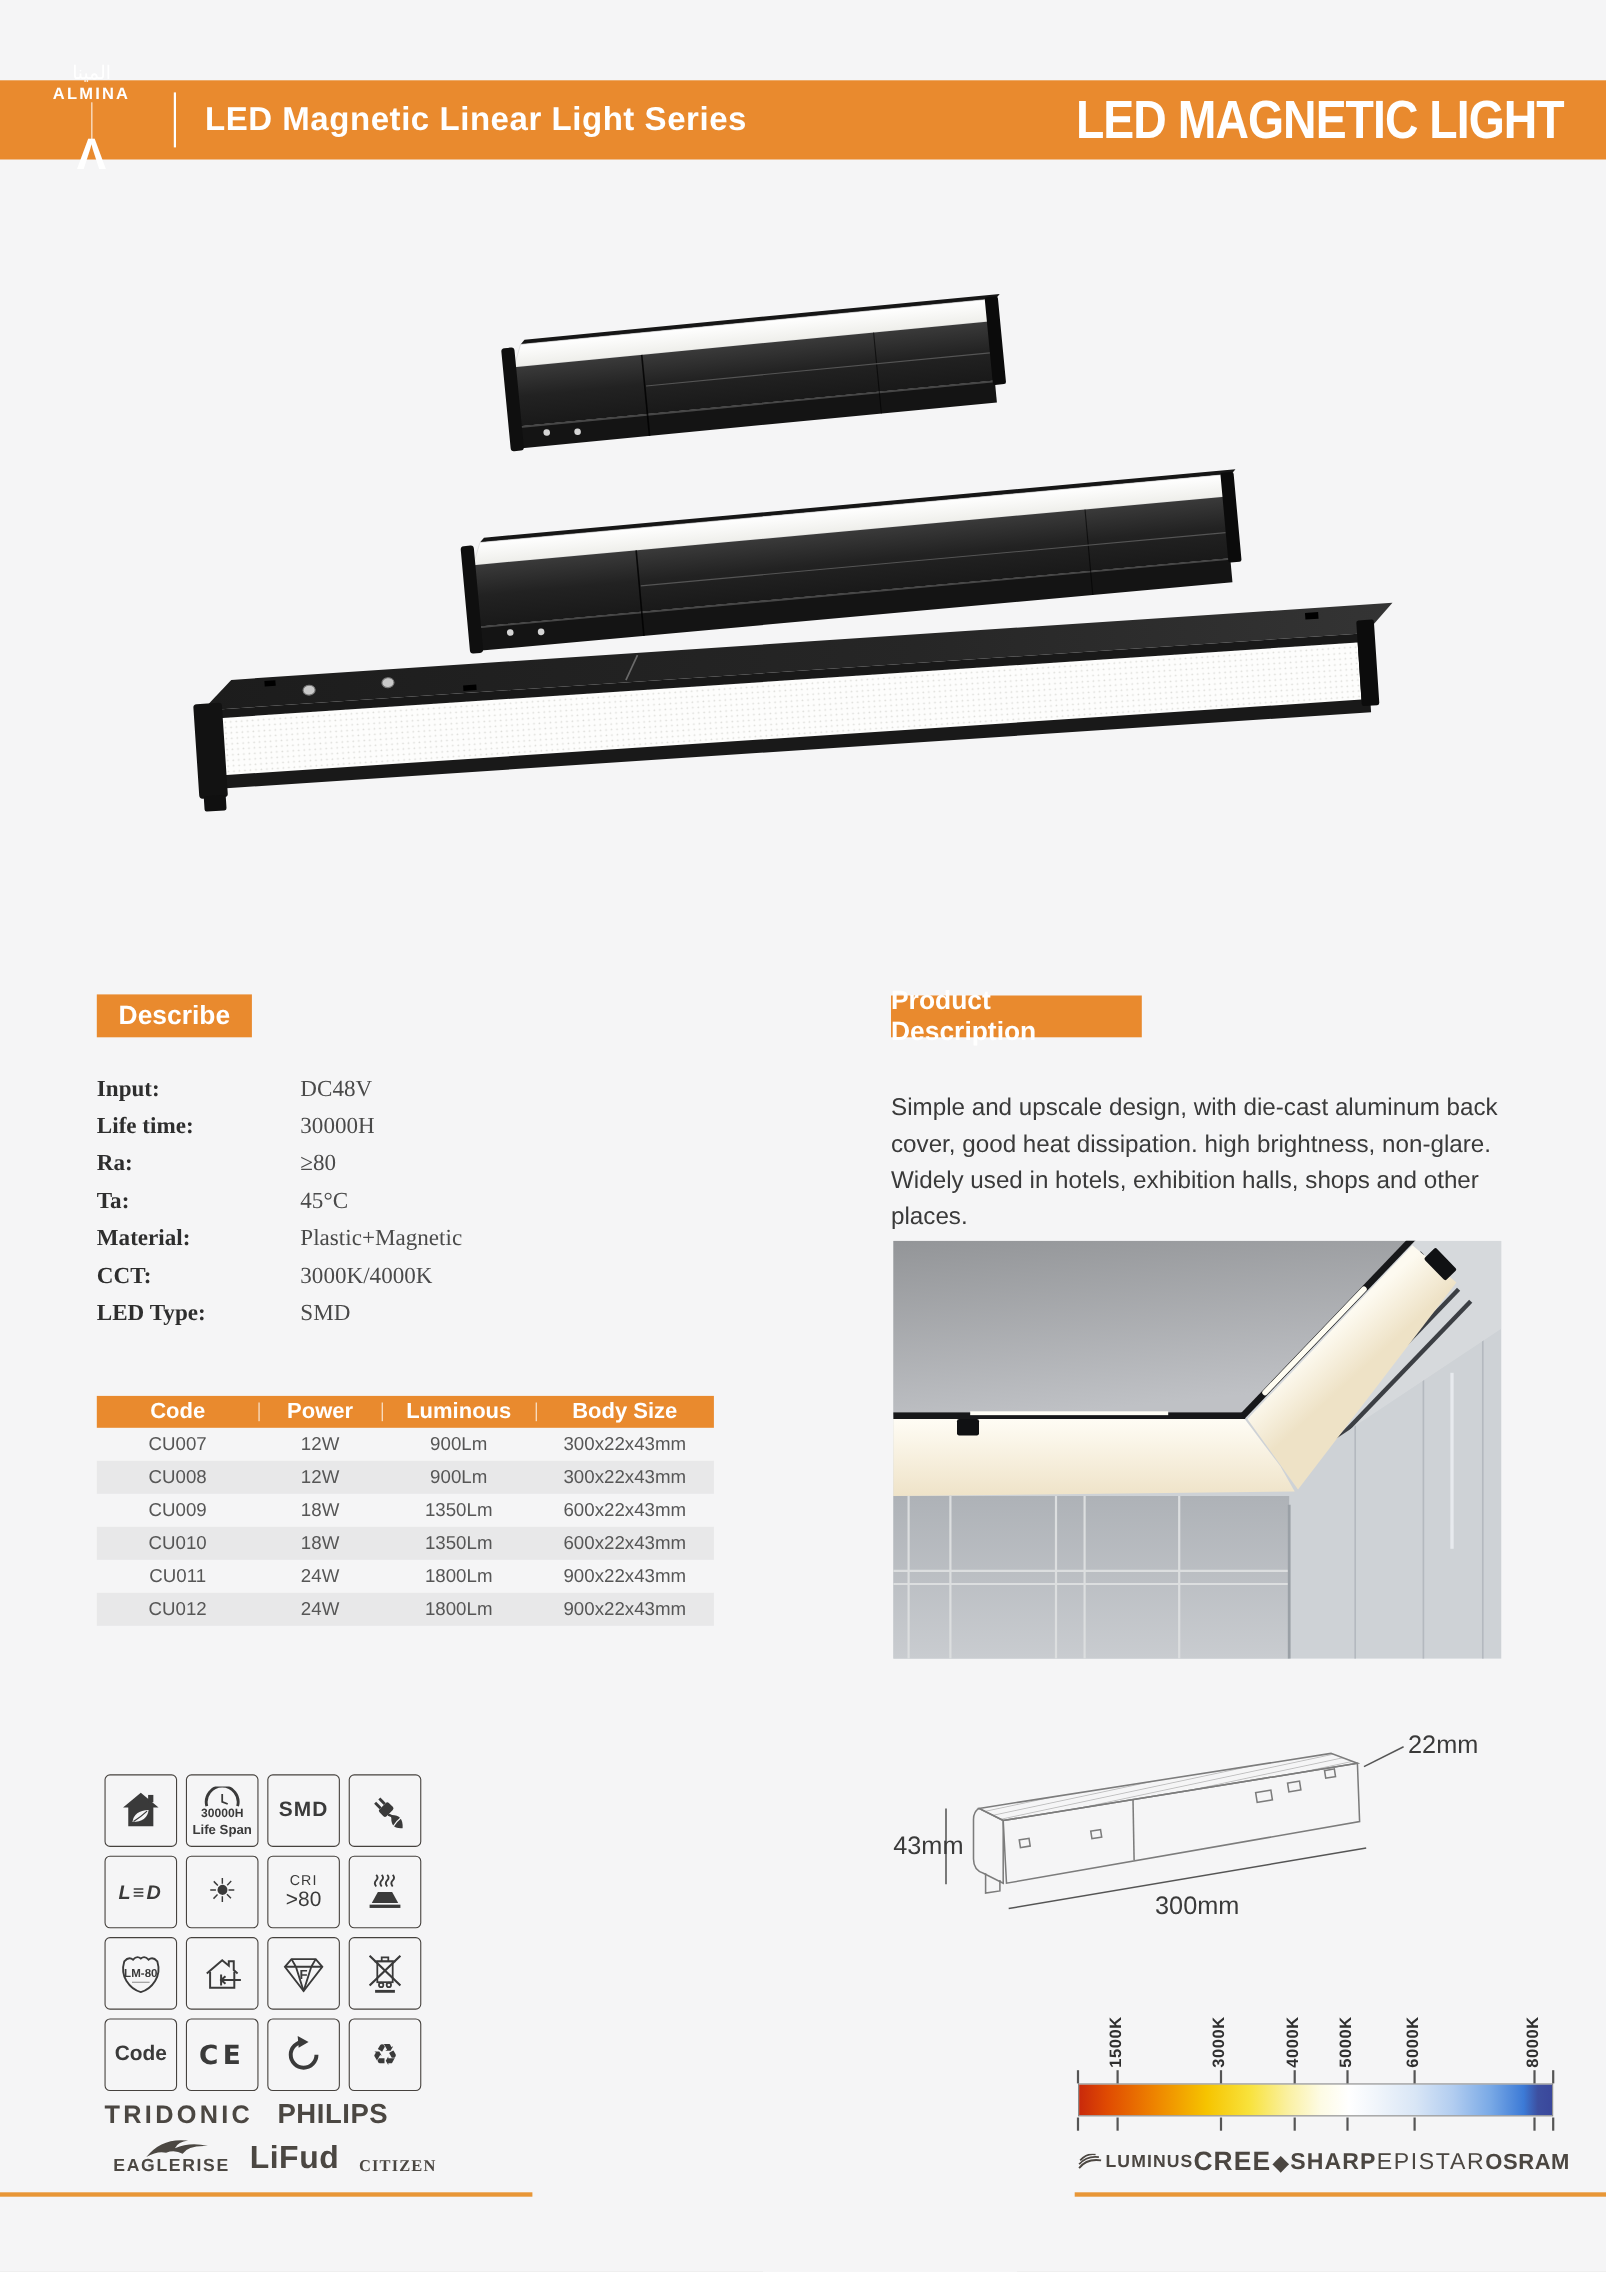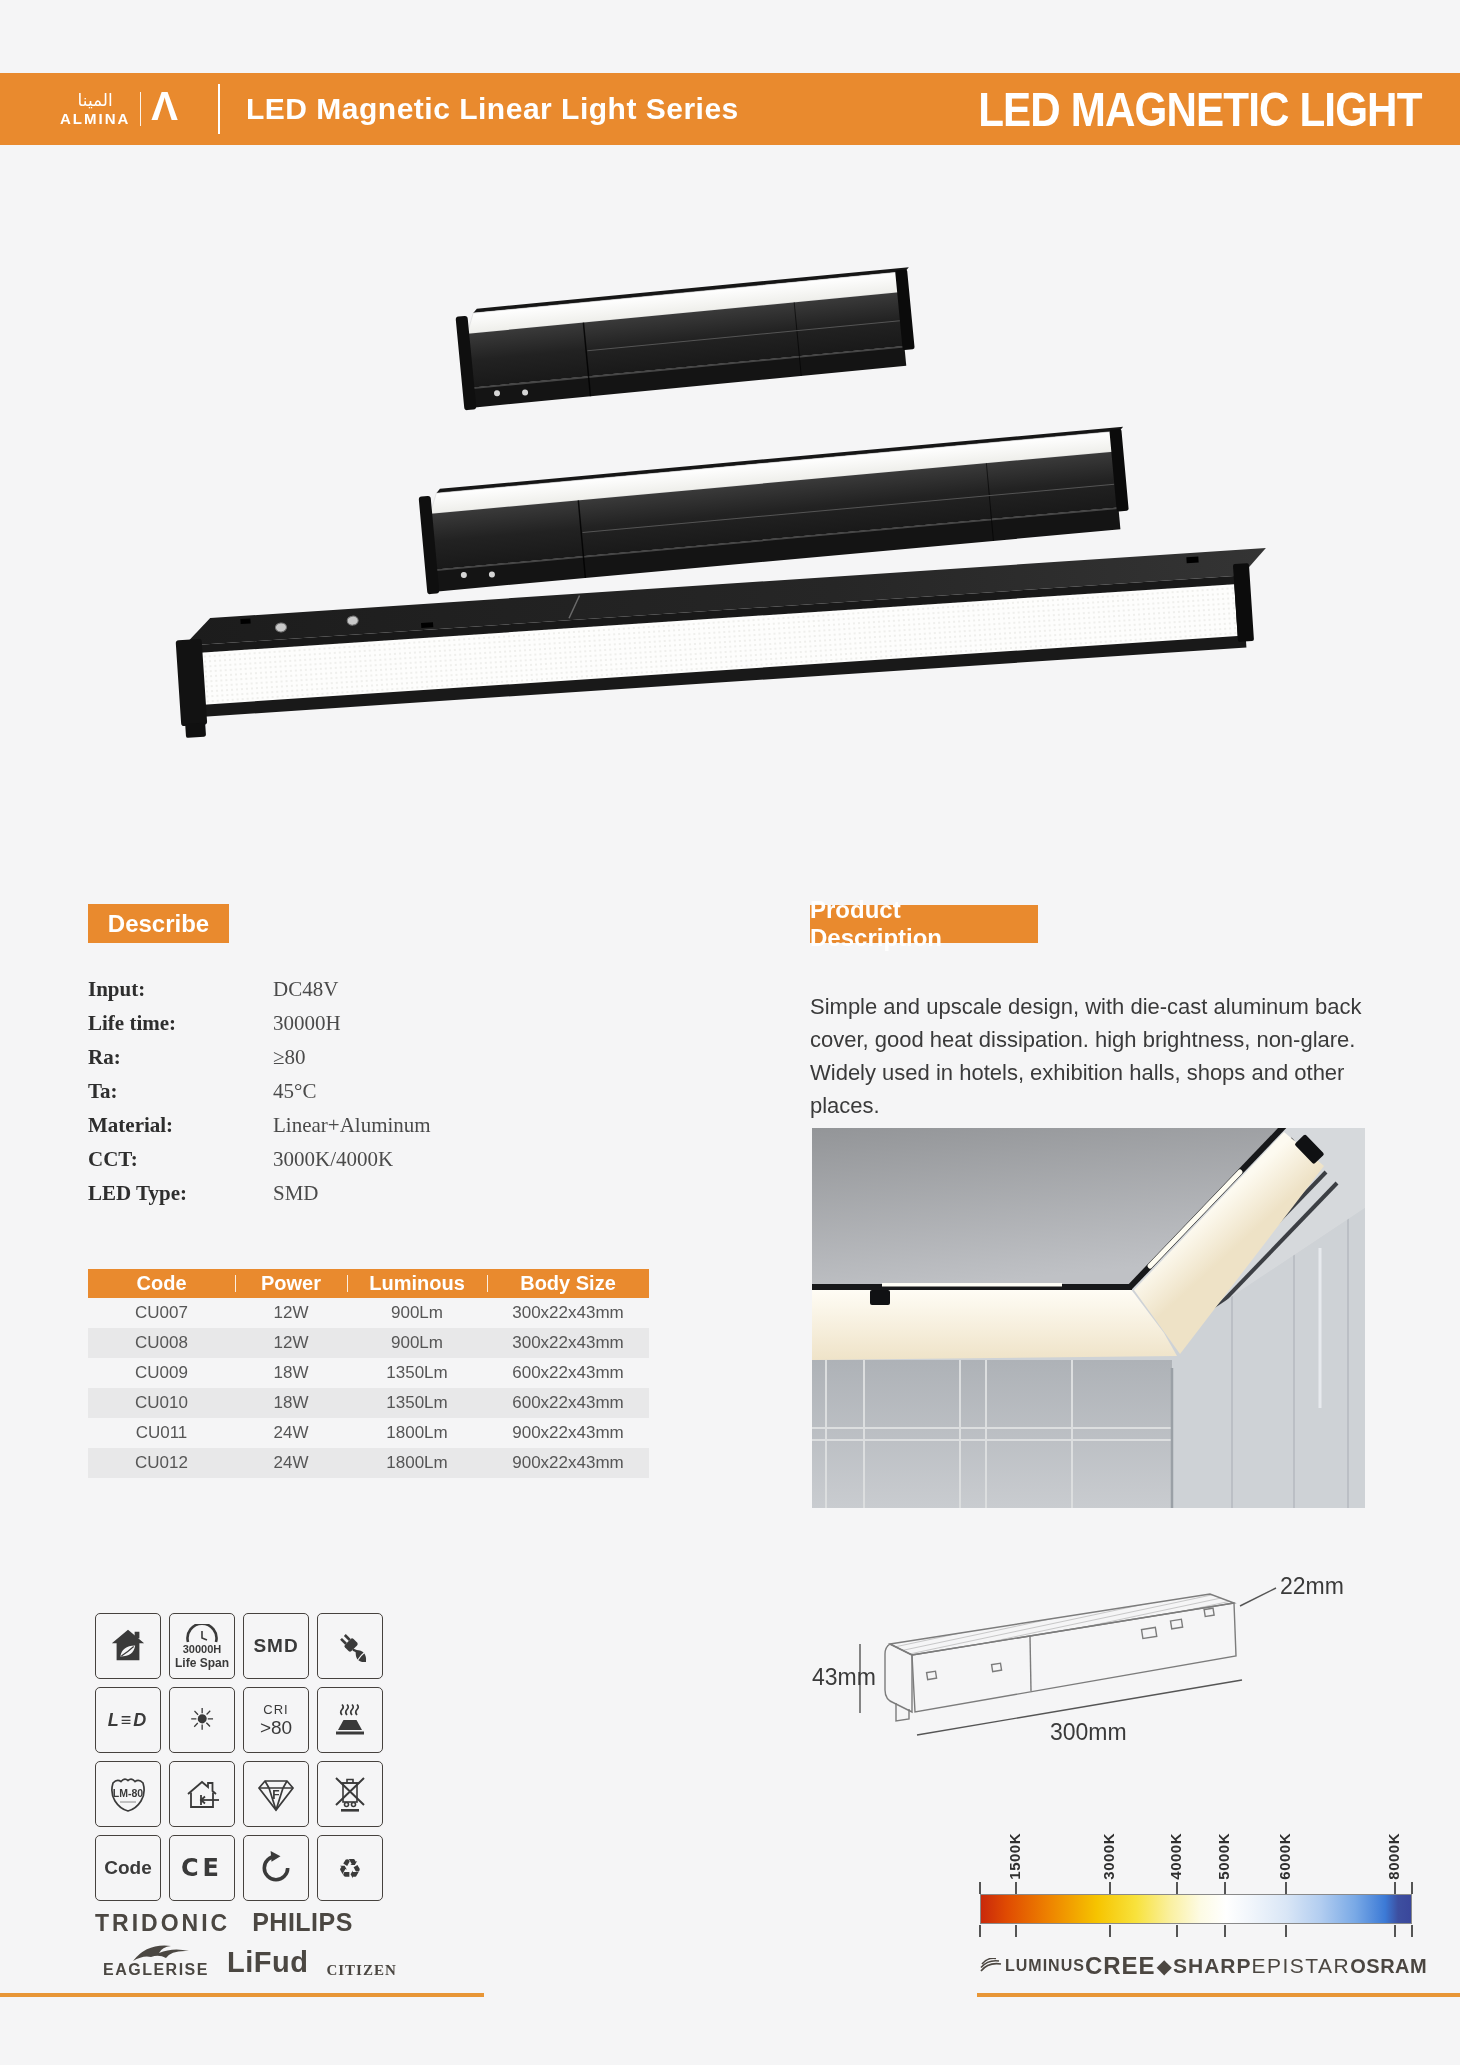--- a/index.html
+++ b/index.html
@@ -5,21 +5,21 @@
   * { margin:0; padding:0; box-sizing:border-box; }
   html,body { background:#e9e9ea; }
   .page {
     position:relative; width:1460px; height:2065px; margin:0 auto;
     background:#f5f5f6; overflow:hidden;
     font-family:"Liberation Sans", sans-serif; color:#3c3c3c;
   }
   
   .header { position:absolute; left:0; top:73px; width:1460px; height:72px;
     background:#e98a2e; display:flex; align-items:center; }
-  .logo-block { display:flex; margin-left:60px; }
+  .logo-block { display:flex; align-items:center; margin-left:48px;flex-direction:column; }
   .logo-text { text-align:center; color:#fff; line-height:1; }
   .logo-ar { font-family:"DejaVu Sans", sans-serif; font-size:17px; margin-bottom:2px; }
   .logo-lat { font-size:15px; font-weight:bold; letter-spacing:2px; }
   .logo-sep { width:1px; height:34px; background:rgba(255,255,255,.9); margin:0 10px; }
   .logo-mark { color:#fff; font-size:40px; font-weight:bold; line-height:.8; transform:translateY(-2px); }
   .header-divider { width:2px; height:50px; background:#fff; margin:0 26px 0 40px; }
   .series-title { color:#fff; font-size:30px; font-weight:bold; letter-spacing:.5px; }
   .page-title { position:absolute; right:38px; top:50%; transform:translateY(-50%) scaleX(.86);
     transform-origin:right center; color:#fff; font-size:49px; font-weight:bold; letter-spacing:-1px; white-space:nowrap; }
   
@@ -203,21 +203,21 @@
     <div class="spec-row">
         <span class="spec-label">Ra:</span>
         <span class="spec-value">≥80</span>
       </div>
     <div class="spec-row">
         <span class="spec-label">Ta:</span>
         <span class="spec-value">45°C</span>
       </div>
     <div class="spec-row">
         <span class="spec-label">Material:</span>
-        <span class="spec-value">Linear+Aluminum</span>
+        <span class="spec-value">Plastic+Magnetic</span>
       </div>
     <div class="spec-row">
         <span class="spec-label">CCT:</span>
         <span class="spec-value">3000K/4000K</span>
       </div>
     <div class="spec-row">
         <span class="spec-label">LED Type:</span>
         <span class="spec-value">SMD</span>
       </div>
   </div>

